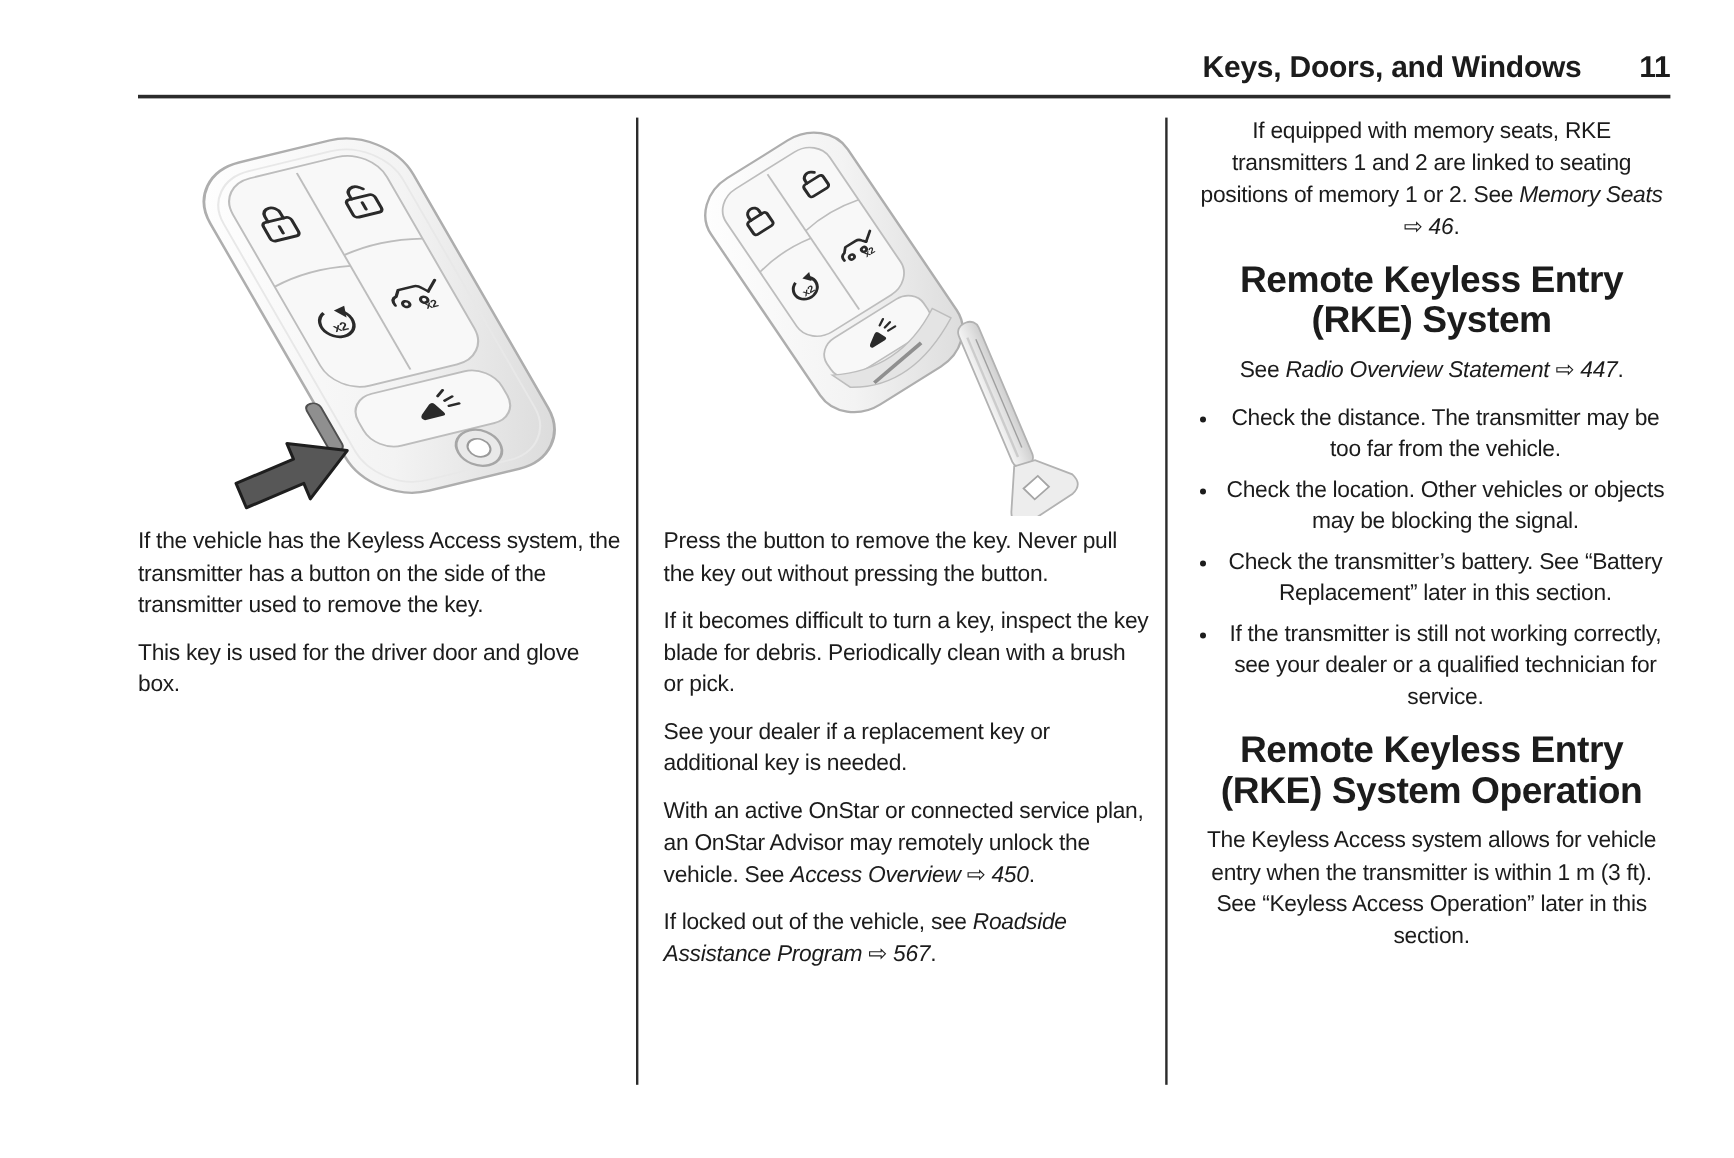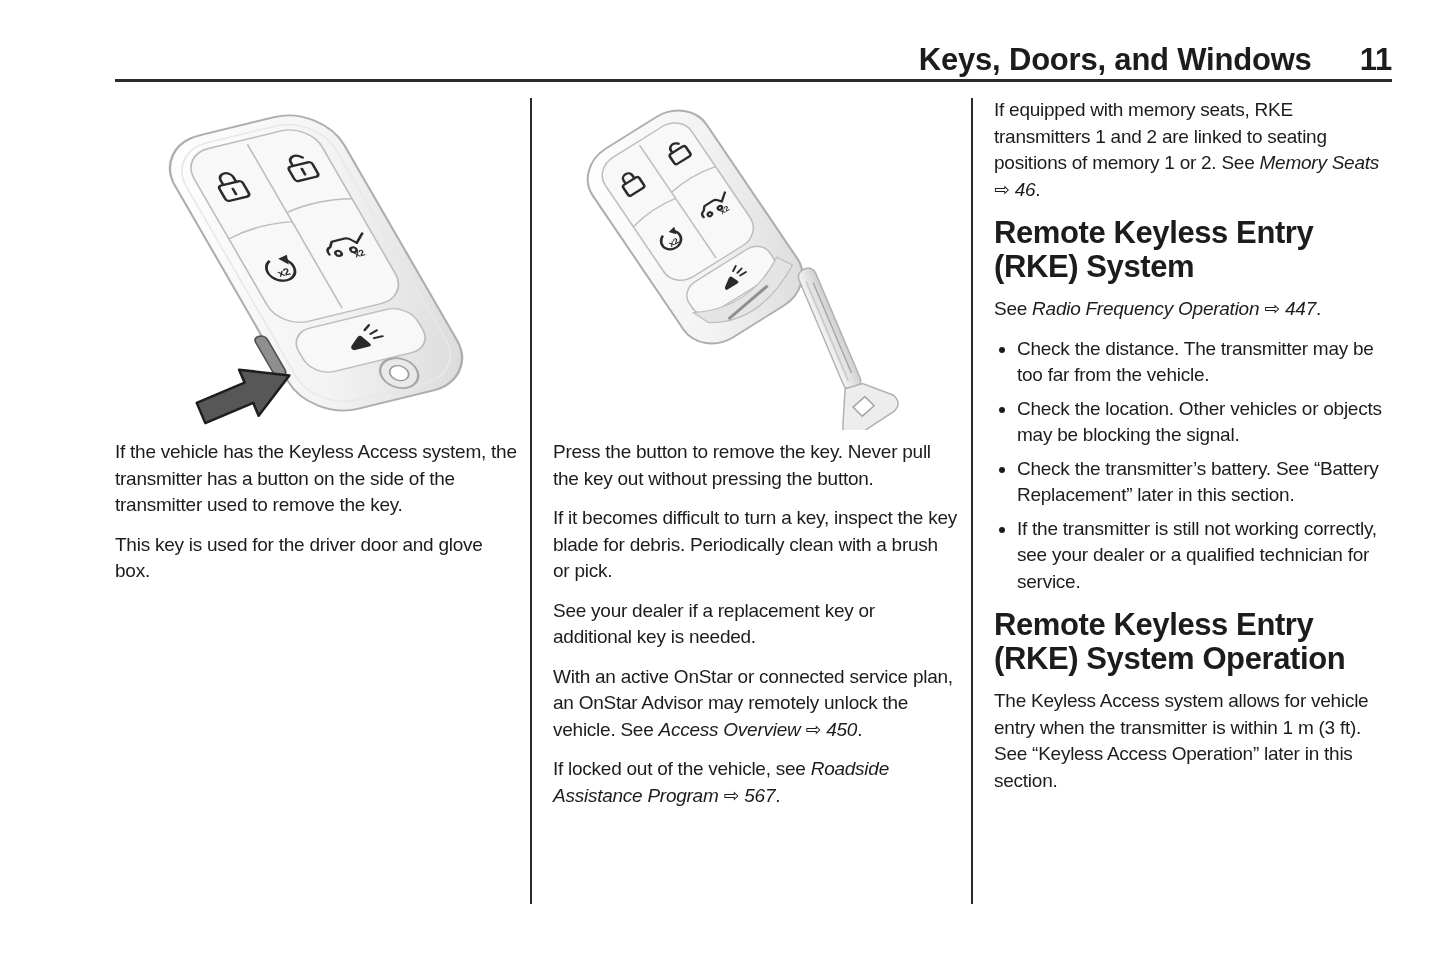--- a/index.html
+++ b/index.html
@@ -8,40 +8,40 @@
     background: #ffffff;
     font-family: "Liberation Sans", "DejaVu Sans", sans-serif;
     color: #1c1c1c;
     overflow: hidden;
   }
   .page { position: absolute; inset: 0; }
 
   .pg-header {
     position: absolute; top: 42px; left: 115px; width: 1277px;
     display: flex; justify-content: flex-end; align-items: baseline;
-    font-weight: 700; font-size: 31px; letter-spacing: -0.2px;
+    font-weight: 700; font-size: 25px; letter-spacing: -0.2px;
   }
   .pg-num { margin-left: 48px; }
 
   .rule {
     position: absolute; left: 115px; top: 79px;
     width: 1277px; height: 3px; background: #2b2b2b;
   }
 
   .vdiv {
     position: absolute; top: 98px; height: 806px; width: 2px;
     background: #2b2b2b;
   }
   .vdiv-1 { left: 530px; }
   .vdiv-2 { left: 971px; }
 
   .col { position: absolute; top: 95px; font-size: 19px; line-height: 26.5px; letter-spacing: -0.25px; }
   .col-left  { left: 115px; width: 404px; }
   .col-mid   { left: 553px; width: 404px; }
-  .col-right { left: 994px; width: 398px; top: 97px; }
+  .col-right { left: 994px; width: 398px; top: 97px; text-align: center; }
 
   .fig { margin: 0 0 9px 0; height: 335px; }
 
   p { margin: 0 0 13px 0; }
   .it { font-style: italic; }
 
   h2 {
     font-size: 31px; line-height: 34px; font-weight: 700;
     letter-spacing: -0.4px; margin: 13px 0 12px 0;
   }
@@ -195,21 +195,21 @@
     <p><span>If it becomes difficult to turn a key, inspect the key blade for debris. Periodically clean with a brush or pick.</span></p>
     <p><span>See your dealer if a replacement key or additional key is needed.</span></p>
     <p><span>With an active OnStar or connected service plan, an OnStar Advisor may remotely unlock the vehicle. See </span><span class="it">Access Overview</span><span> ⇨ </span><span class="it">450</span><span>.</span></p>
     <p><span>If locked out of the vehicle, see </span><span class="it">Roadside Assistance Program</span><span> ⇨ </span><span class="it">567</span><span>.</span></p>
   </section>
 
   <section class="col col-right">
     <p><span>If equipped with memory seats, RKE transmitters 1 and 2 are linked to seating positions of memory 1 or 2. See </span><span class="it">Memory Seats</span><span> ⇨ </span><span class="it">46</span><span>.</span></p>
 
     <h2>Remote Keyless Entry (RKE) System</h2>
-    <p><span>See </span><span class="it">Radio Frequency Operation</span><span> ⇨ </span><span class="it">447</span><span>.</span></p>
+    <p><span>See </span><span class="it">Radio Overview Statement</span><span> ⇨ </span><span class="it">447</span><span>.</span></p>
     <ul>
       <li>Check the distance. The transmitter may be too far from the vehicle.</li>
       <li>Check the location. Other vehicles or objects may be blocking the signal.</li>
       <li>Check the transmitter’s battery. See “Battery Replacement” later in this section.</li>
       <li>If the transmitter is still not working correctly, see your dealer or a qualified technician for service.</li>
     </ul>
 
     <h2>Remote Keyless Entry (RKE) System Operation</h2>
     <p>The Keyless Access system allows for vehicle entry when the transmitter is within 1 m (3 ft). See “Keyless Access Operation” later in this section.</p>
   </section>

